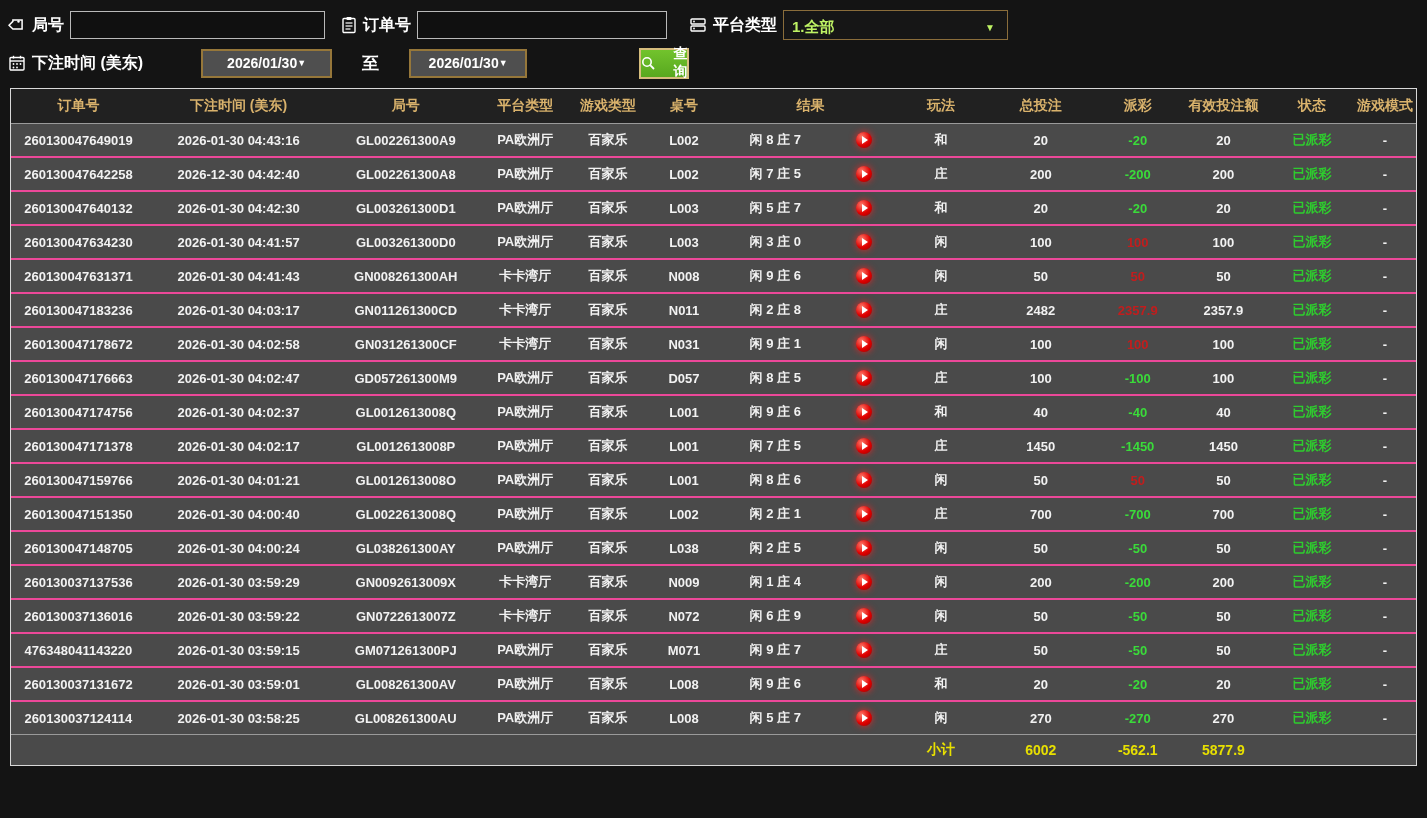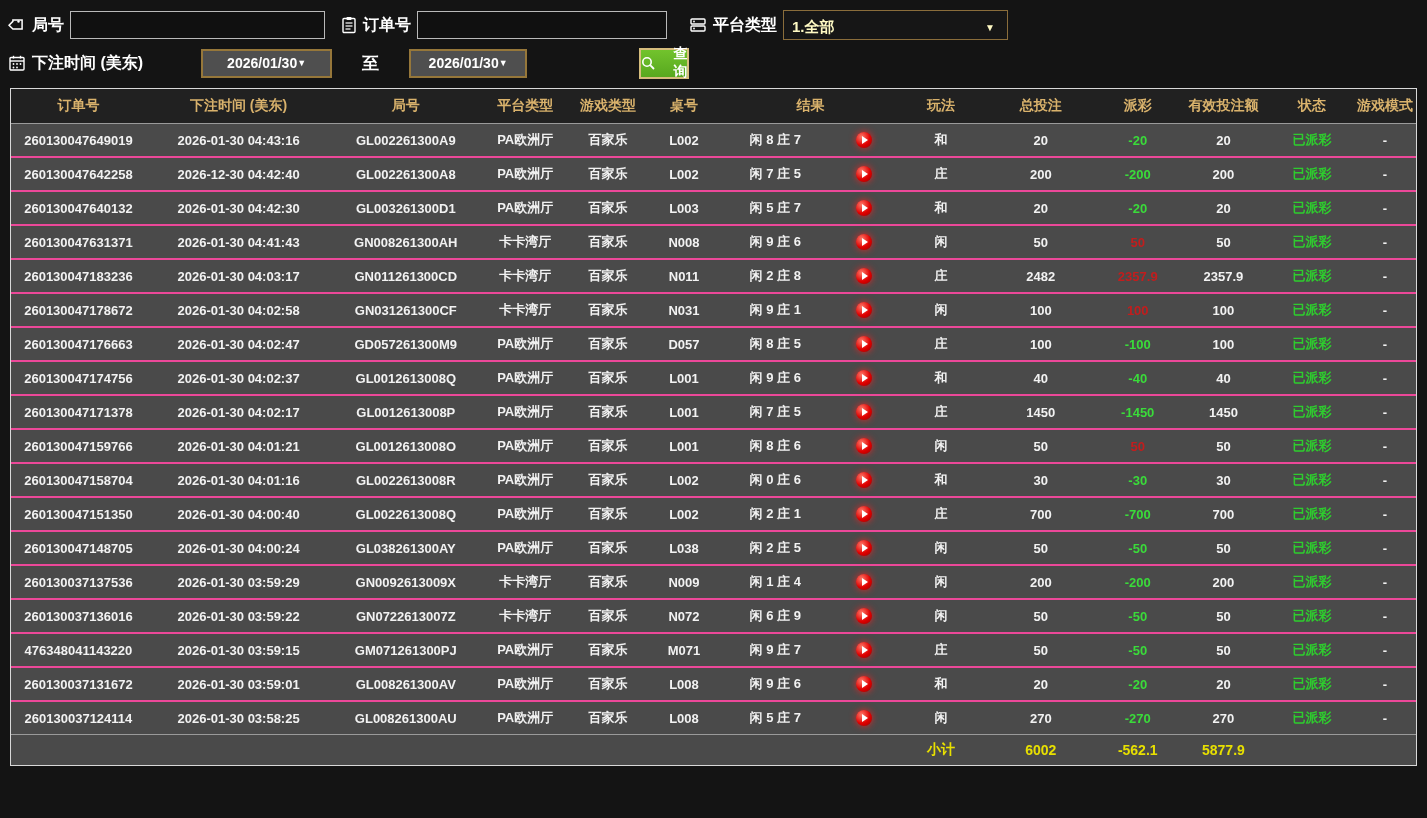--- a/index.html
+++ b/index.html
@@ -22,21 +22,21 @@
     color: #fff; font-size: 14px; padding: 0 6px;
     font-family: inherit;
   }
   .g2 { margin-left: 16px; }
   .g2 .text-input { width: 250px; }
   .g3 { margin-left: 22px; }
   .platform-select {
     width: 225px; height: 30px;
     background: #161616; border: 1px solid #8a6d3b;
     display: flex; align-items: center; justify-content: space-between;
-    padding: 4px 12px 0 8px; font-size: 15px; color: #fef9c3; cursor: pointer;
+    padding: 4px 12px 0 8px; font-size: 15px; color: #bef264; cursor: pointer;
   }
   .platform-select .arrow { font-size: 10px; }
   .date-select {
     height: 29px; background: #4f4f4f; border: 2px solid #96773a;
     color: #fff; font-size: 14px; display: flex; align-items: center;
     justify-content: center; gap: 0; padding: 0 8px; cursor: pointer;
   }
   .date-select .arrow { font-size: 9px; }
   .d1 { margin-left: 58px; width: 131px; }
   .to-label { margin-left: 30px; font-size: 17px; }
@@ -253,20 +253,40 @@
             </span>
     </td>
     <td>和</td>
     <td>20</td>
     <td class="loss">-20</td>
     <td>20</td>
     <td class="c-status">已派彩</td>
     <td>-</td>
   </tr>
         <tr>
+    <td>260130047634230</td>
+    <td>2026-01-30 04:41:57</td>
+    <td>GL003261300D0</td>
+    <td>PA欧洲厅</td>
+    <td>百家乐</td>
+    <td>L003</td>
+    <td>闲 3 庄 0</td>
+    <td class="play-cell">
+      <span class="play-btn">
+              <span class="play-tri"></span>
+            </span>
+    </td>
+    <td>闲</td>
+    <td>100</td>
+    <td class="win">100</td>
+    <td>100</td>
+    <td class="c-status">已派彩</td>
+    <td>-</td>
+  </tr>
+        <tr>
     <td>260130047631371</td>
     <td>2026-01-30 04:41:43</td>
     <td>GN008261300AH</td>
     <td>卡卡湾厅</td>
     <td>百家乐</td>
     <td>N008</td>
     <td>闲 9 庄 6</td>
     <td class="play-cell">
       <span class="play-btn">
               <span class="play-tri"></span>
@@ -389,40 +409,20 @@
     <td>闲 8 庄 6</td>
     <td class="play-cell">
       <span class="play-btn">
               <span class="play-tri"></span>
             </span>
     </td>
     <td>闲</td>
     <td>50</td>
     <td class="win">50</td>
     <td>50</td>
-    <td class="c-status">已派彩</td>
-    <td>-</td>
-  </tr>
-        <tr>
-    <td>260130047158704</td>
-    <td>2026-01-30 04:01:16</td>
-    <td>GL0022613008R</td>
-    <td>PA欧洲厅</td>
-    <td>百家乐</td>
-    <td>L002</td>
-    <td>闲 0 庄 6</td>
-    <td class="play-cell">
-      <span class="play-btn">
-              <span class="play-tri"></span>
-            </span>
-    </td>
-    <td>和</td>
-    <td>30</td>
-    <td class="loss">-30</td>
-    <td>30</td>
     <td class="c-status">已派彩</td>
     <td>-</td>
   </tr>
         <tr>
     <td>260130047151350</td>
     <td>2026-01-30 04:00:40</td>
     <td>GL0022613008Q</td>
     <td>PA欧洲厅</td>
     <td>百家乐</td>
     <td>L002</td>

